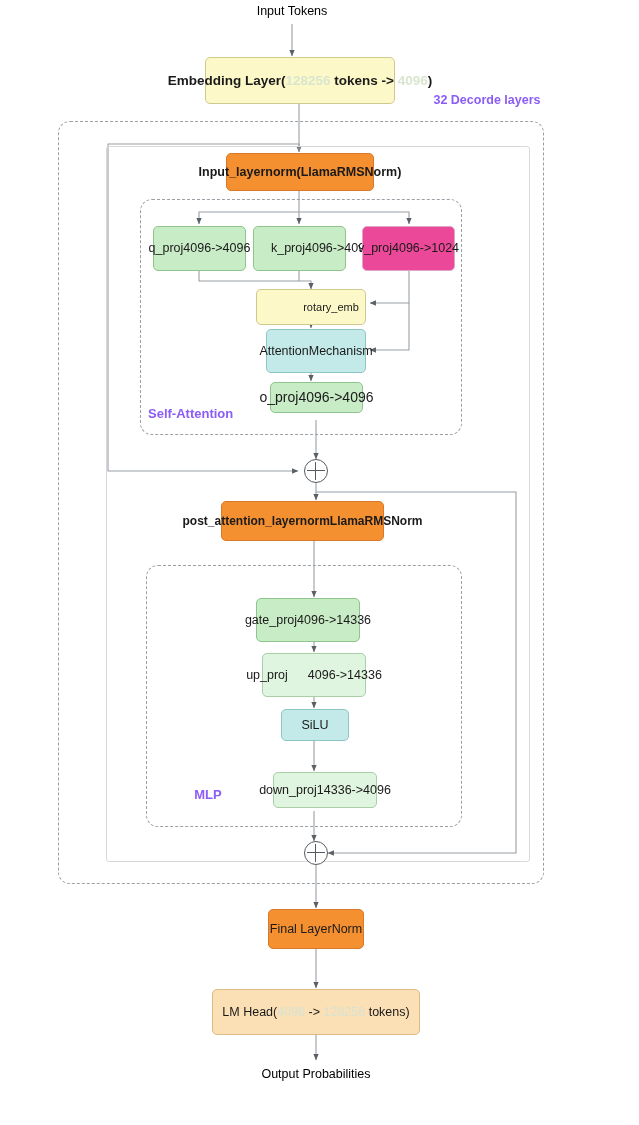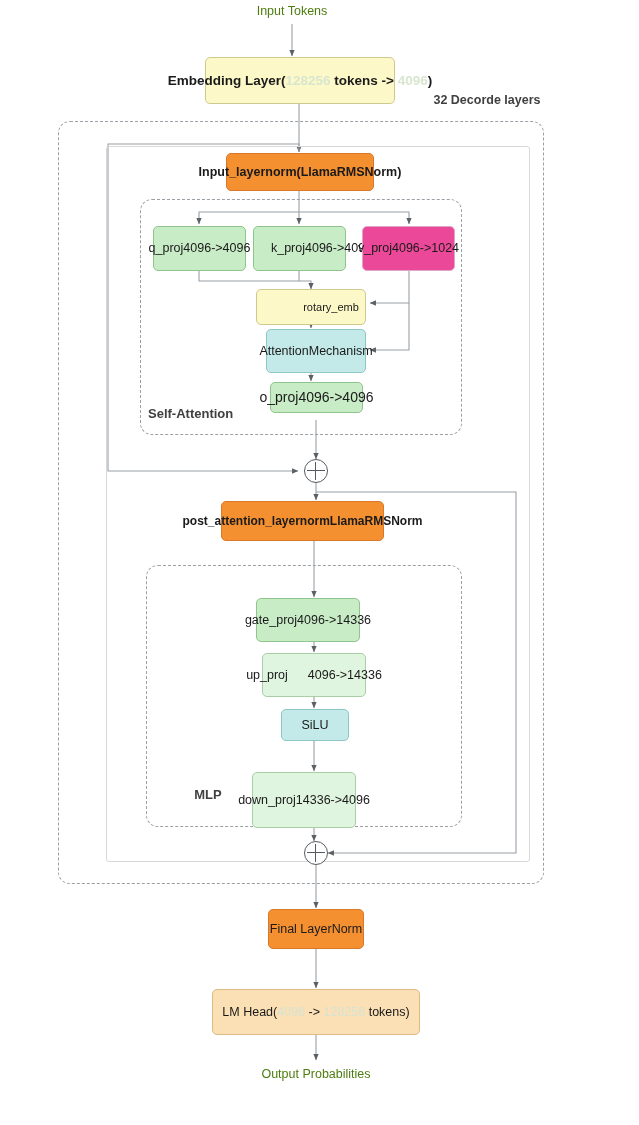--- a/index.html
+++ b/index.html
@@ -32,27 +32,27 @@
     justify-content: center;
     border-radius: 5px;
     text-align: center;
     line-height: 1.18;
     color: #1a1a1a;
   }
   .node .ln { display: block; white-space: nowrap; }
   .plainlabel {
     position: absolute;
     text-align: center;
-    color: #4d7c0f;
+    color: #000000;
     white-space: nowrap;
   }
   .grouplabel {
     position: absolute;
     text-align: center;
-    color: #404040;
+    color: #8b5cf6;
     font-weight: bold;
     white-space: nowrap;
   }
   .dashgroup {
     position: absolute;
     box-sizing: border-box;
     border: 1.6px dashed #9aa0a6;
     border-radius: 12px;
     background: transparent;
   }
@@ -227,21 +227,21 @@
 
   <div class="node fill-green-l" style="left:262px; top:653px; width:104px; height:44px; font-size:12.5px;gap:20px;">
     <span class="ln">up_proj</span>
     <span class="ln">4096-&gt;14336</span>
   </div>
 
   <div class="node fill-cyan" style="left:281px; top:709px; width:68px; height:32px; font-size:12.5px;">
     <span class="ln">SiLU</span>
   </div>
 
-  <div class="node fill-green-l" style="left:252px; top:772px; width:104px; height:56px; font-size:12.5px;">
+  <div class="node fill-green-l" style="left:273px; top:772px; width:104px; height:36px; font-size:12.5px;">
     <span class="ln">down_proj</span>
     <span class="ln">14336-&gt;4096</span>
   </div>
 
   <div class="addnode" style="left:304px; top:841px;"></div>
 
   <div class="node fill-orange" style="left:268px; top:909px; width:96px; height:40px; font-size:12.5px;">
     <span class="ln">Final Layer</span>
     <span class="ln">Norm</span>
   </div>

